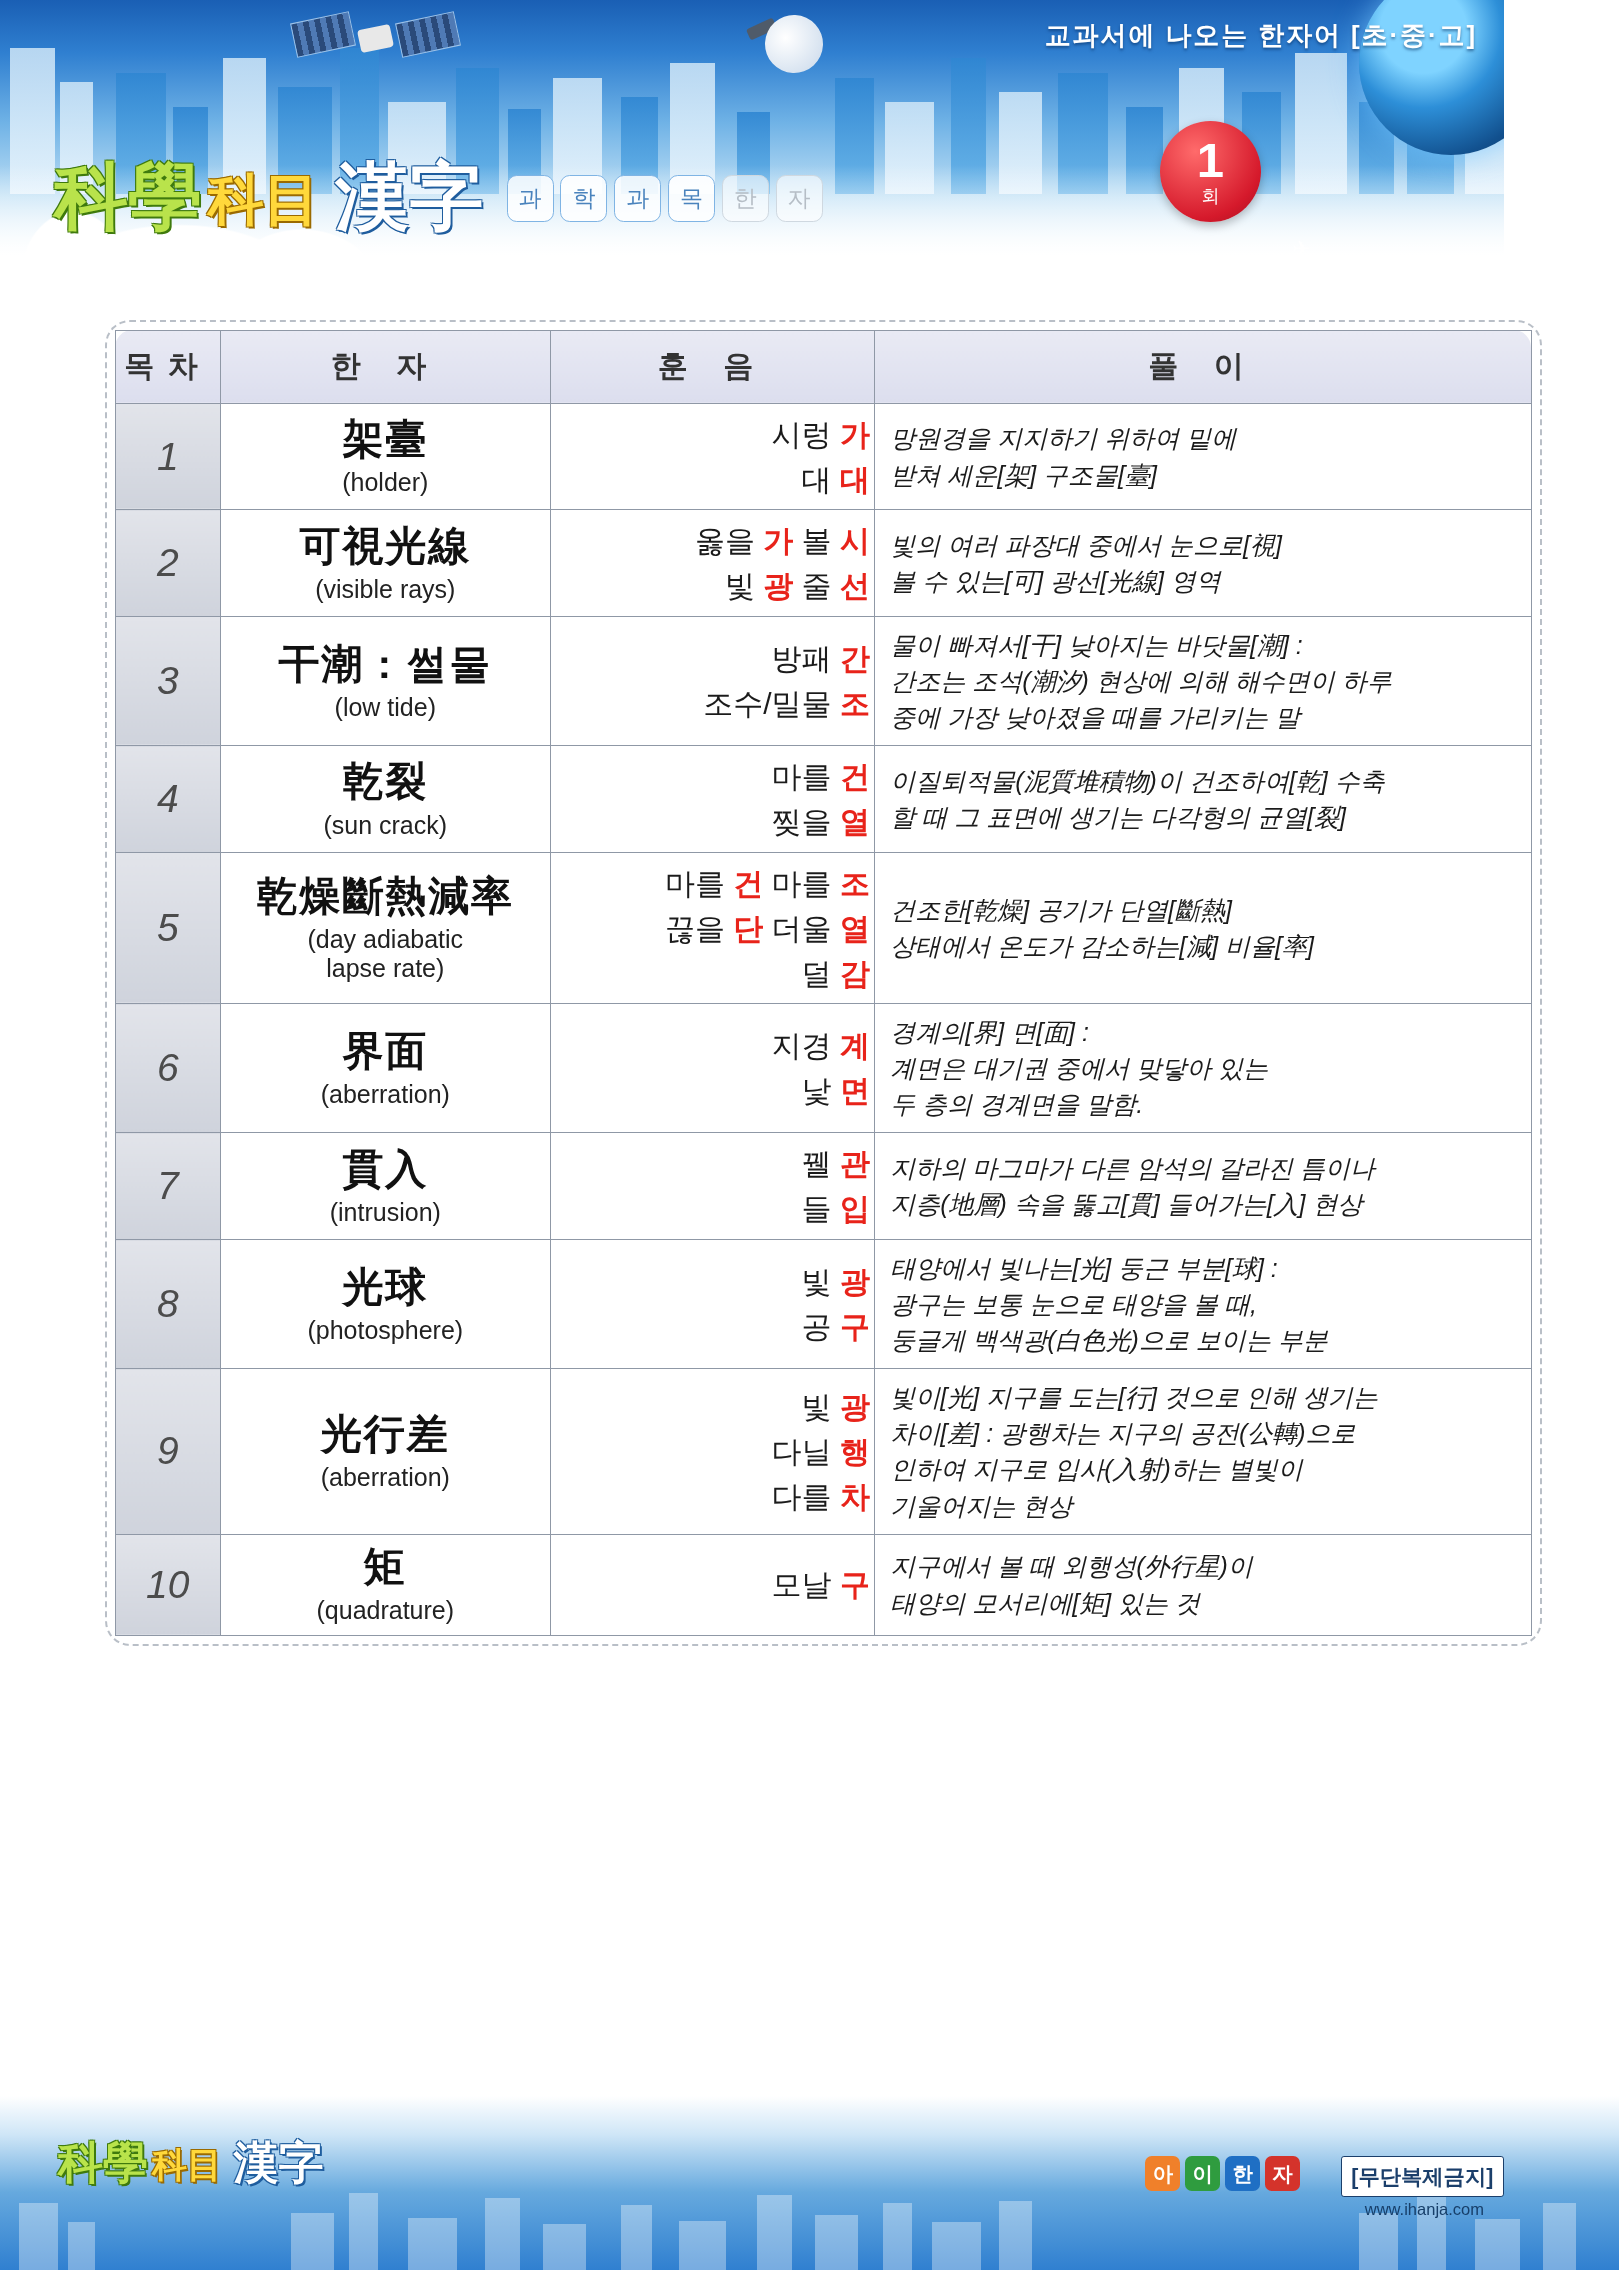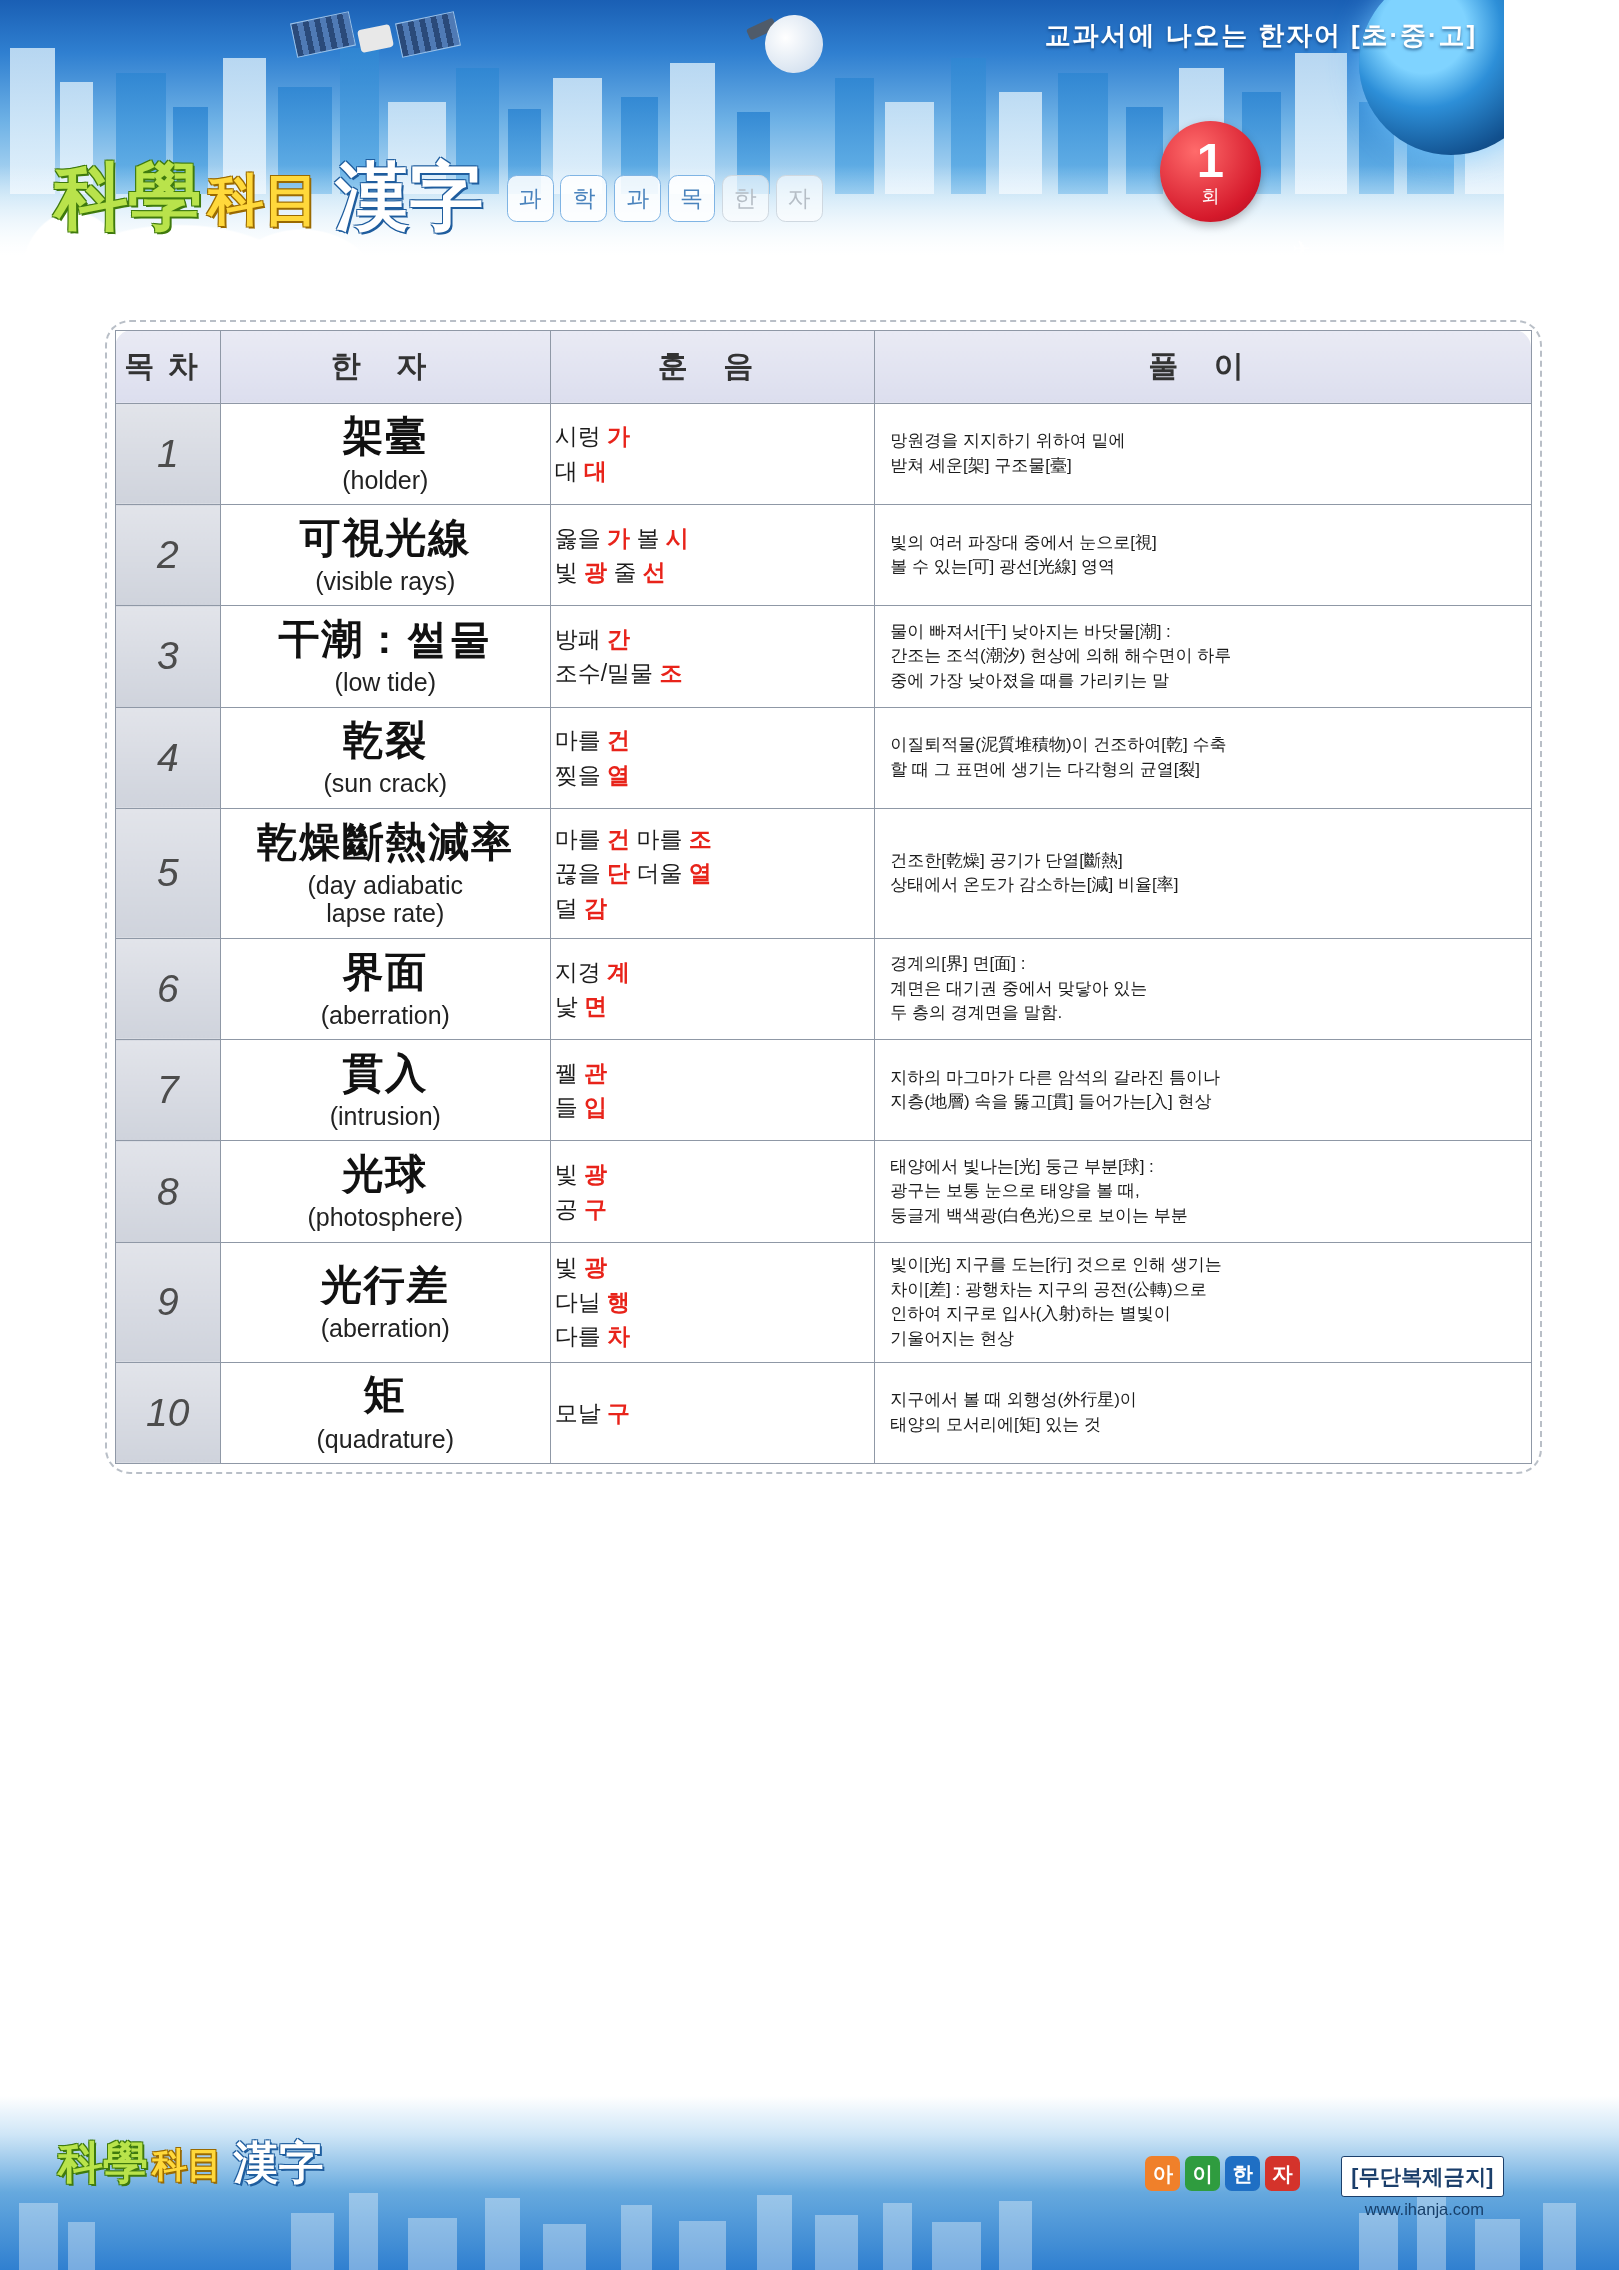--- a/index.html
+++ b/index.html
@@ -103,23 +103,23 @@
   thead th.last{border-top-right-radius:17.5px;letter-spacing:13.6px;}
   col.c1{width:105px;} col.c2{width:330px;} col.c3{width:324px;} col.c4{width:none;}
 
   td.idx{
     background:linear-gradient(180deg,#e2e4ea 0%,#cfd3dc 100%);
     text-align:center;font-size:39px;color:#4c4c4c;font-style:italic;
   }
   td.word{text-align:center;padding:9.7px 5.8px;}
   .hanja{font-size:41px;font-weight:bold;color:#111;letter-spacing:1.9px;line-height:1.15;}
   .eng{font-size:25px;color:#222;margin-top:5px;line-height:1.15;}
-  td.read{text-align:left;font-size:23px;color:#1b1b1b;line-height:1.5;padding:7.8px 3.9px;margin-top:30px;}
+  td.read{text-align:right;font-size:30px;color:#1b1b1b;line-height:1.5;padding:7.8px 3.9px;margin-top:30px;}
   .r{color:#e8231a;font-weight:bold;}
-  td.mean{font-size:17px;color:#1b1b1b;line-height:1.45;padding:9.7px 15.5px;}
+  td.mean{font-size:25px;color:#1b1b1b;line-height:1.45;padding:9.7px 15.5px;font-style:italic;}
 
   
   .footer{
     position:absolute;left:0;bottom:0;width:1620px;height:175px;
     background:linear-gradient(180deg,#ffffff 0%,#cfe6f7 22%,#66a9de 55%,#2f7fd0 100%);
     overflow:hidden;
   }
   .f-city{position:absolute;left:0;bottom:0;width:1620px;height:116px;}
   .f-bld{position:absolute;bottom:0;background:rgba(255,255,255,.35);}
   .f-title{position:absolute;left:58px;top:44px;display:flex;align-items:flex-end;gap:3.9px;}

